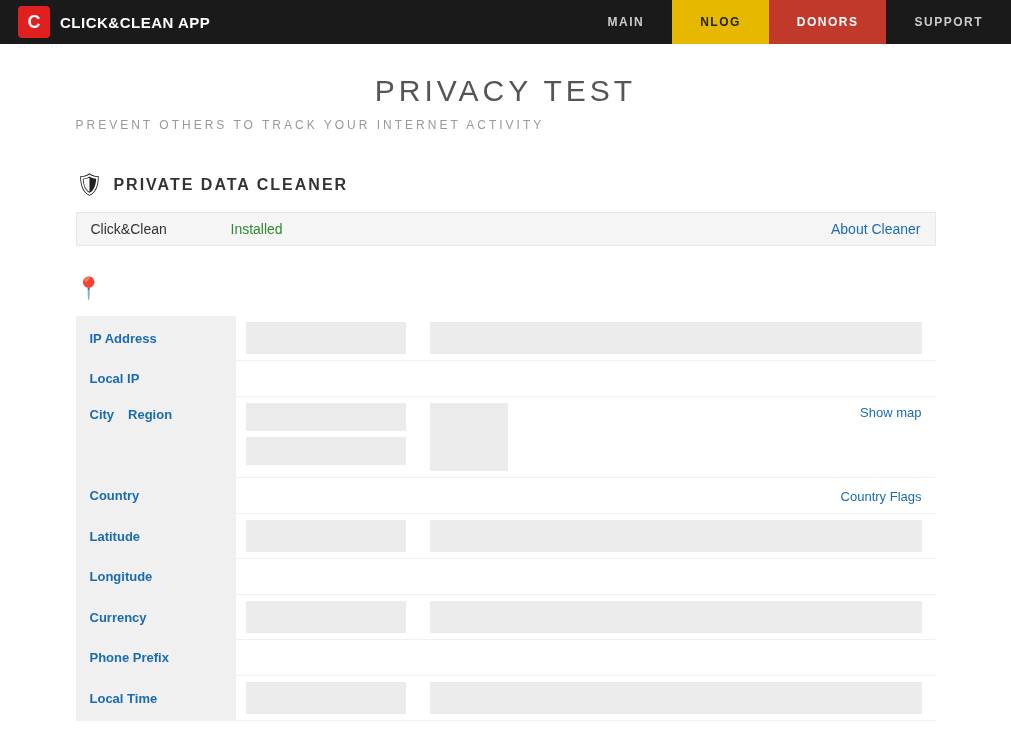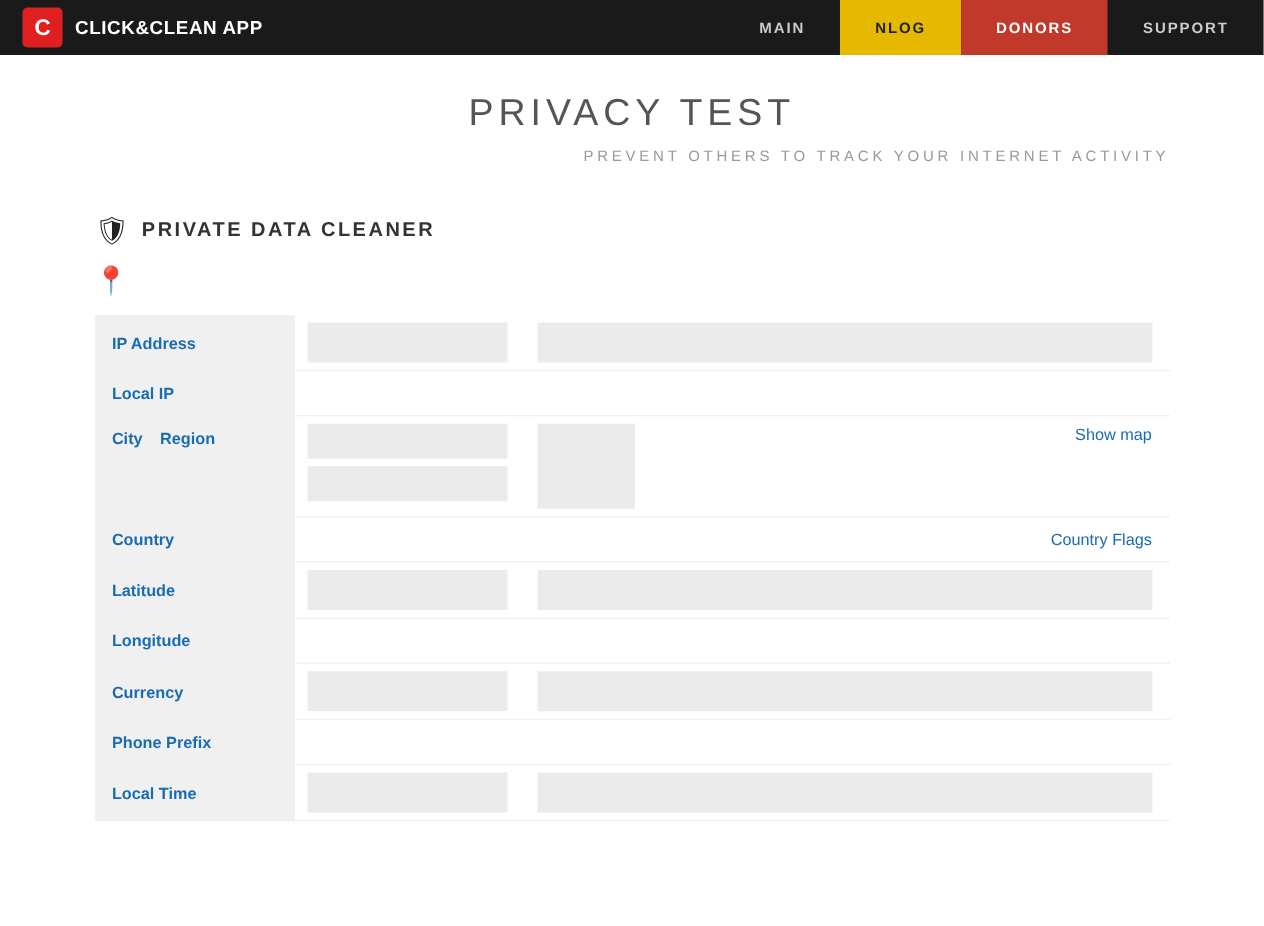--- a/index.html
+++ b/index.html
@@ -68,21 +68,21 @@
     .page-title {
       text-align: center;
       font-size: 30px;
       font-weight: 300;
       letter-spacing: 4px;
       color: #555;
       margin-bottom: 10px;
       text-transform: uppercase;
     }
     .page-subtitle {
-      text-align: right;
+      text-align: left;
       font-size: 12px;
       letter-spacing: 3px;
       color: #999;
       margin-bottom: 40px;
       text-transform: uppercase;
     }
 
     
     .section-header {
       display: flex;
@@ -251,20 +251,25 @@
 <div class="main-content">
 
   <h1 class="page-title">PRIVACY TEST</h1>
   <p class="page-subtitle">PREVENT OTHERS TO TRACK YOUR INTERNET ACTIVITY</p>
 
   <div class="section-header">
     <span class="shield-icon">🛡</span>
     <span class="section-title">PRIVATE DATA CLEANER</span>
   </div>
 
+  <div class="cleaner-row">
+    <span class="cleaner-name">Click&amp;Clean</span>
+    <span class="cleaner-status">Installed</span>
+    <a class="about-link">About Cleaner</a>
+  </div>
 
   <div class="section-header">
     <span class="pin-icon">📍</span>
   </div>
 
   <table class="location-table">
     <tbody>
 
       <tr>
         <td class="label-cell">IP Address</td>

